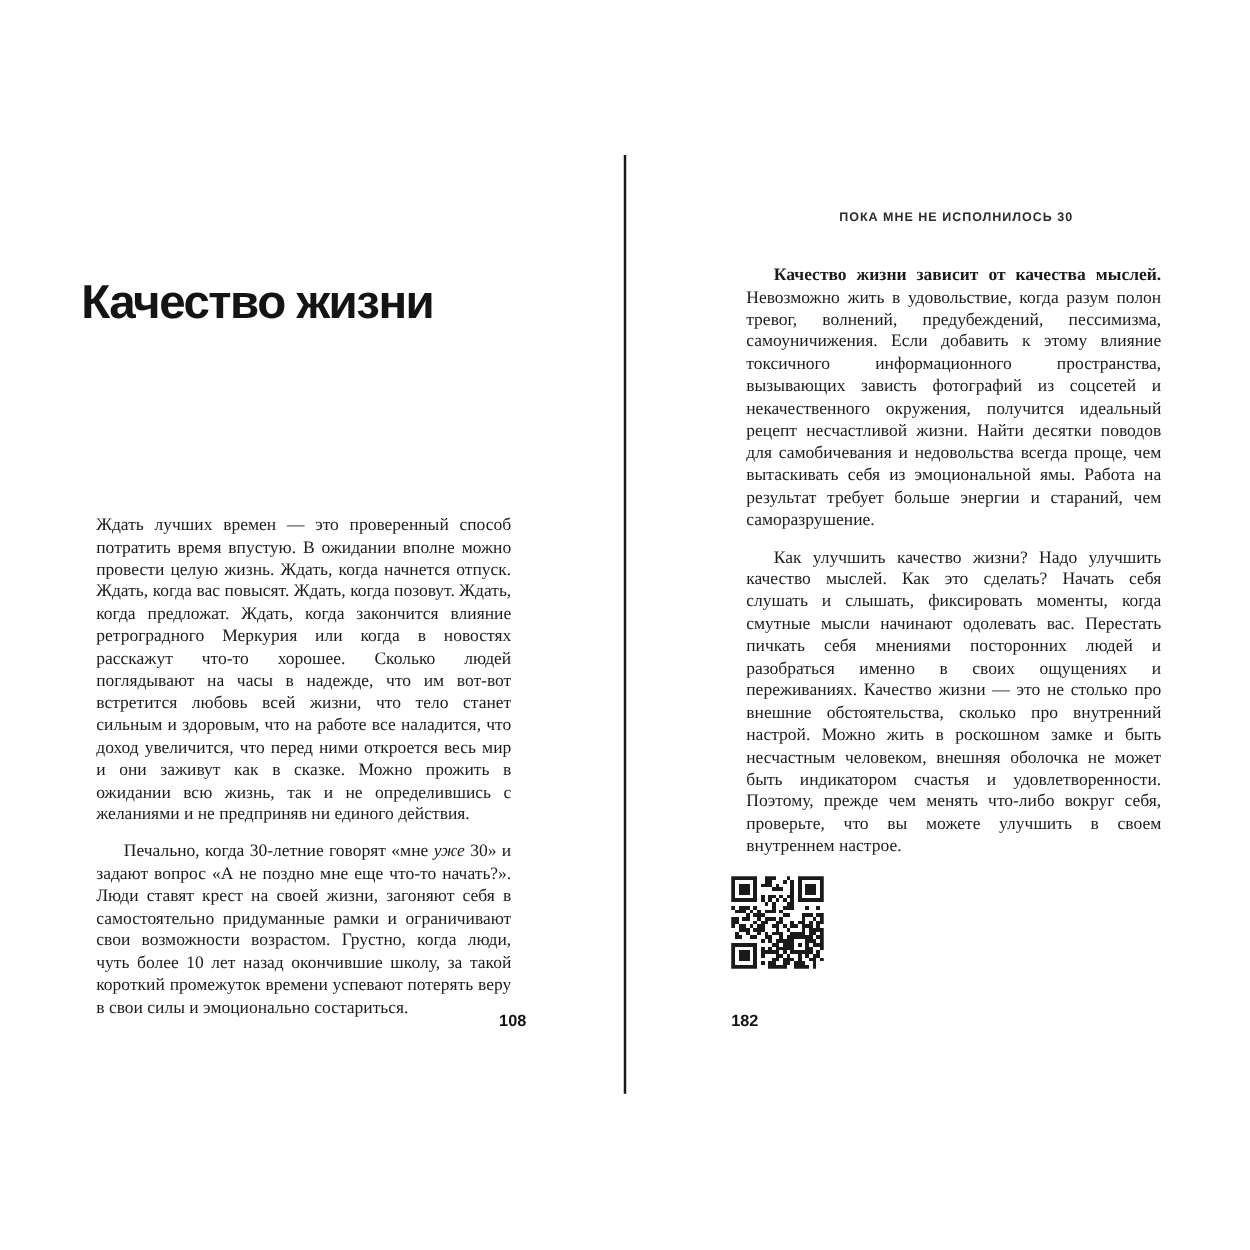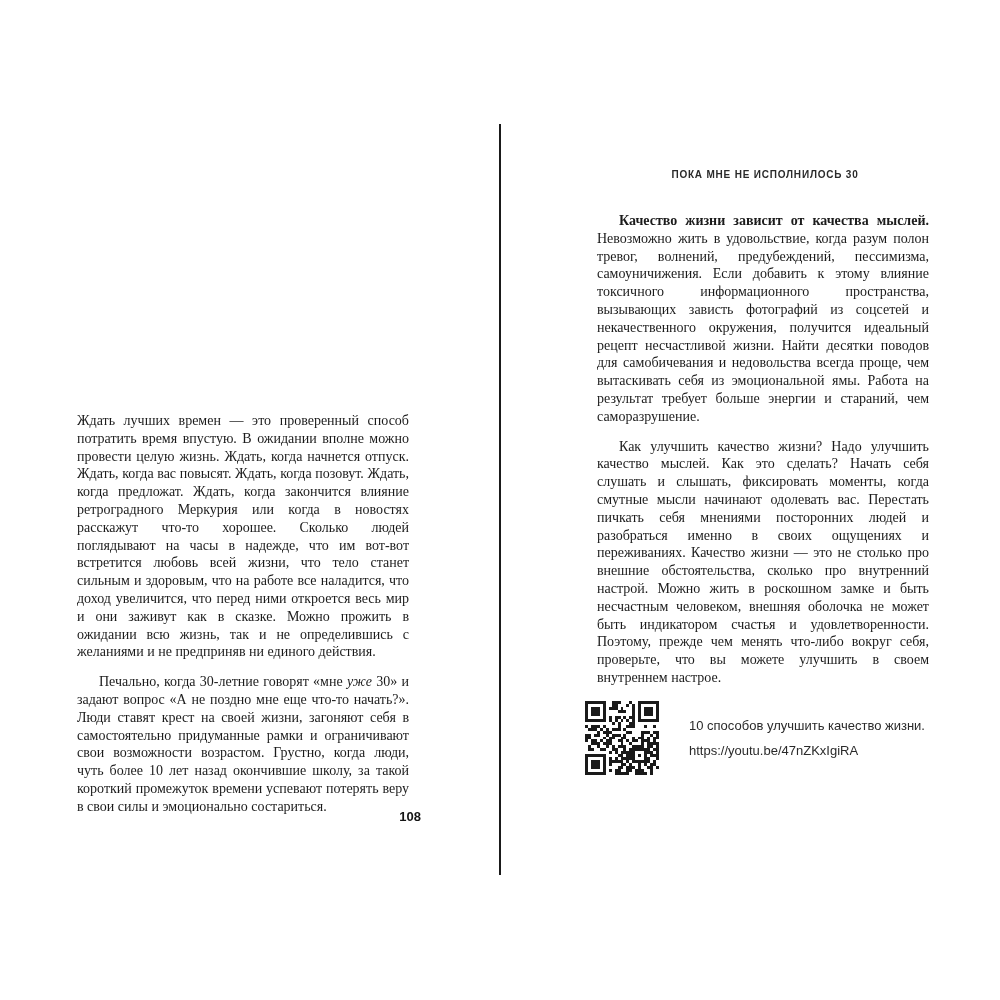--- a/index.html
+++ b/index.html
@@ -71,20 +71,21 @@
   .qr-caption { margin: 0 0 13px 0; }
   .qr-url { margin: 0; }
 </style>
 </head>
 <body>
 
 <div class="spread">
 
   <div class="divider"></div>
 
+  <h1 class="chapter-title">Качество жизни</h1>
 
 
   <div class="body-col left-body">
     <p>Ждать лучших времен — это проверенный способ потратить время впустую. В ожидании вполне можно провести целую жизнь. Ждать, когда начнется отпуск. Ждать, когда вас повысят. Ждать, когда позовут. Ждать, когда предложат. Ждать, когда закончится влияние ретроградного Меркурия или когда в новостях расскажут что-то хорошее. Сколько людей поглядывают на часы в надежде, что им вот-вот встретится любовь всей жизни, что тело станет сильным и здоровым, что на работе все наладится, что доход увеличится, что перед ними откроется весь мир и они заживут как в сказке. Можно прожить в ожидании всю жизнь, так и не определившись с желаниями и не предприняв ни единого действия.</p>
     <p class="indent"><span>Печально, когда 30-летние говорят «мне </span><em>уже</em><span> 30» и задают вопрос «А не поздно мне еще что-то начать?». Люди ставят крест на своей жизни, загоняют себя в самостоятельно придуманные рамки и ограничивают свои возможности возрастом. Грустно, когда люди, чуть более 10 лет назад окончившие школу, за такой короткий промежуток времени успевают потерять веру в свои силы и эмоционально состариться.</span></p>
   </div>
 
   <div class="page-number pn-left">108</div>
 
   <div class="running-header">ПОКА МНЕ НЕ ИСПОЛНИЛОСЬ 30</div>
@@ -415,21 +416,18 @@
           <rect x="11" y="24" width="1" height="1" fill="#1a1a1a"></rect>
           <rect x="12" y="24" width="1" height="1" fill="#1a1a1a"></rect>
           <rect x="13" y="24" width="1" height="1" fill="#1a1a1a"></rect>
           <rect x="14" y="24" width="1" height="1" fill="#1a1a1a"></rect>
           <rect x="17" y="24" width="1" height="1" fill="#1a1a1a"></rect>
           <rect x="18" y="24" width="1" height="1" fill="#1a1a1a"></rect>
           <rect x="19" y="24" width="1" height="1" fill="#1a1a1a"></rect>
           <rect x="20" y="24" width="1" height="1" fill="#1a1a1a"></rect>
           <rect x="22" y="24" width="1" height="1" fill="#1a1a1a"></rect>
         </svg>
-      <div class="qr-text">
-        <p class="qr-caption">10 способов улучшить качество жизни.</p>
-        <p class="qr-url">https://youtu.be/47nZKxIgiRA</p>
-      </div>
     </div>
   </div>
 
+  <div class="page-number pn-right">182</div>
 
 </div>
 
 </body></html>

